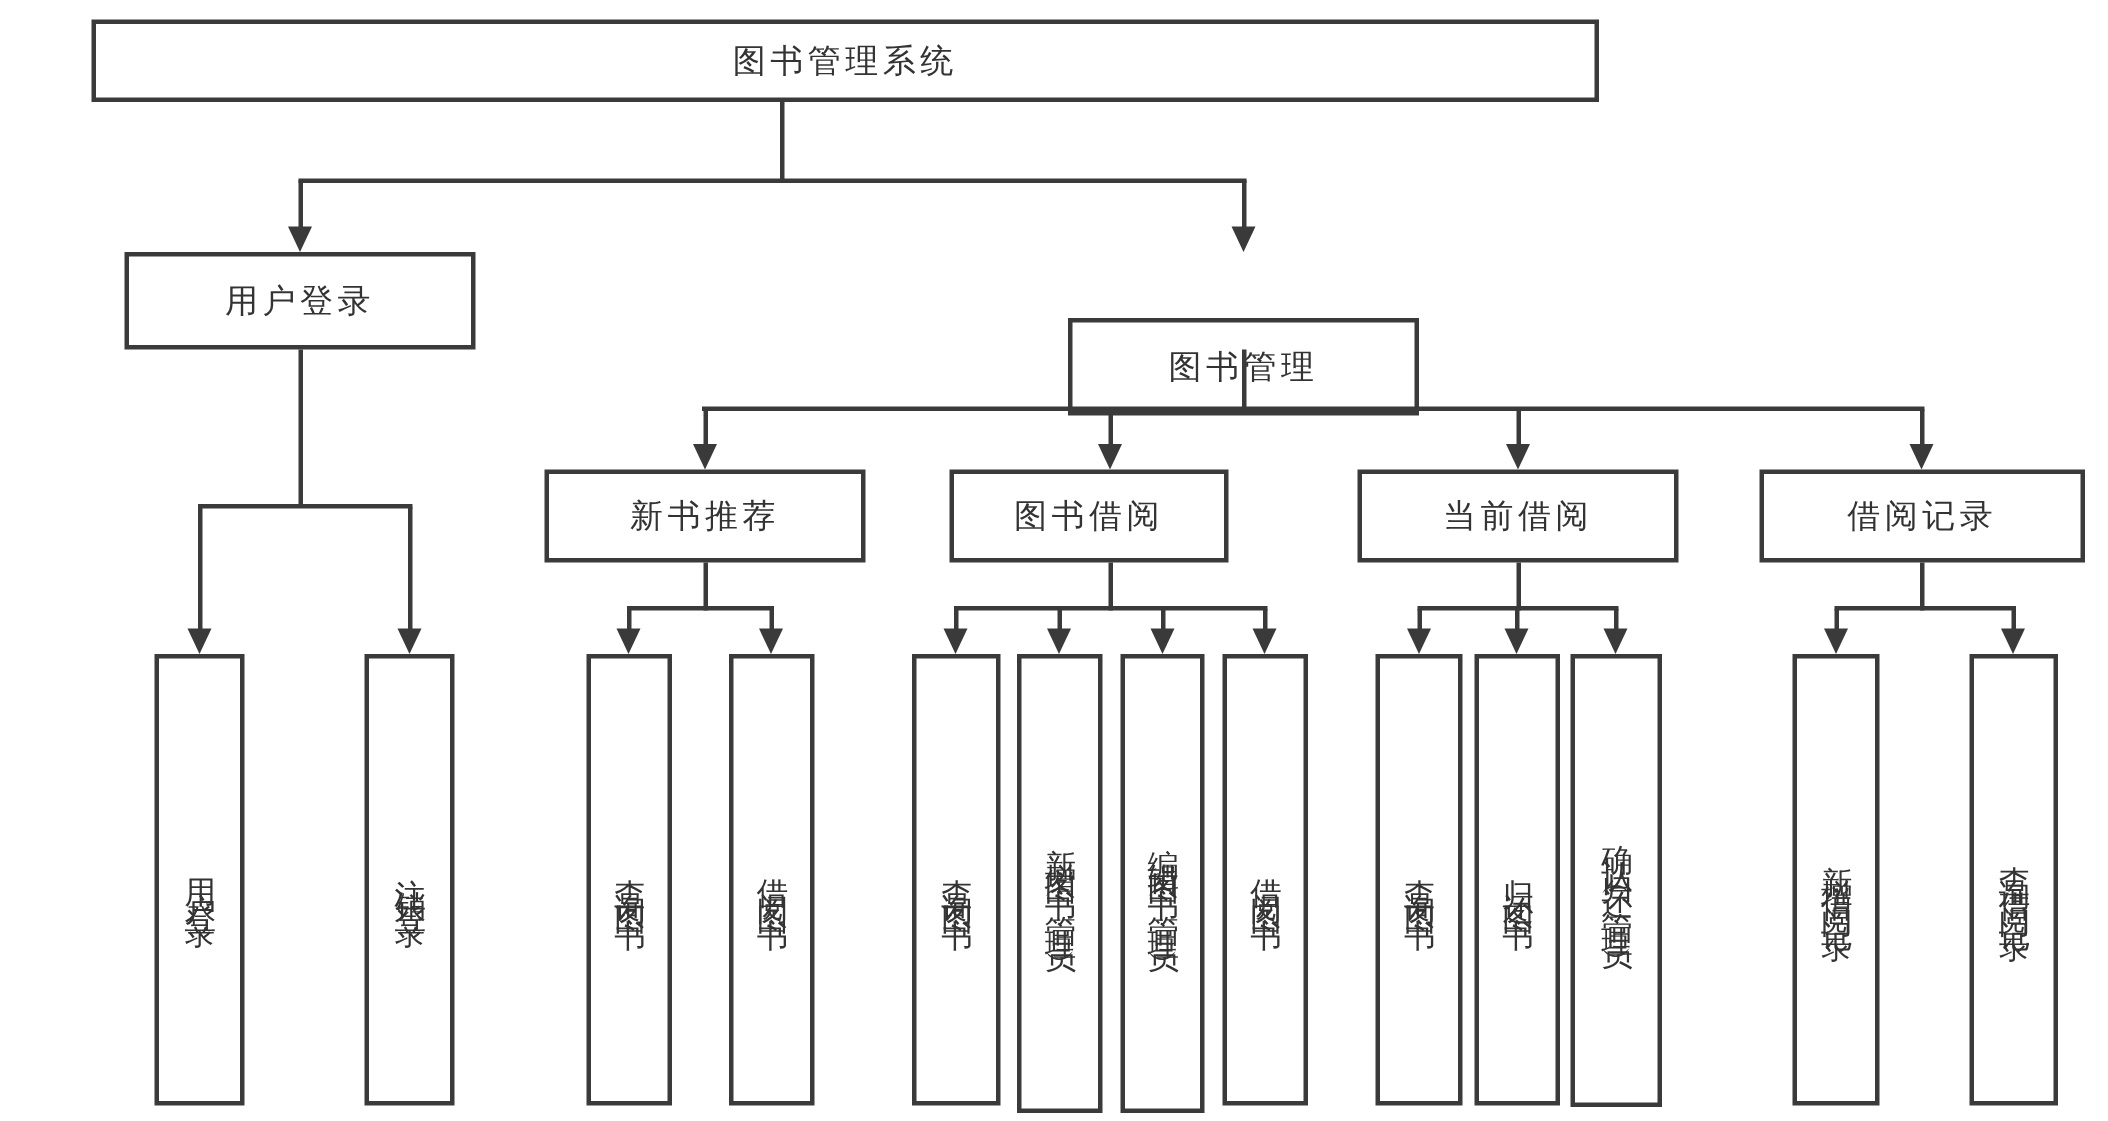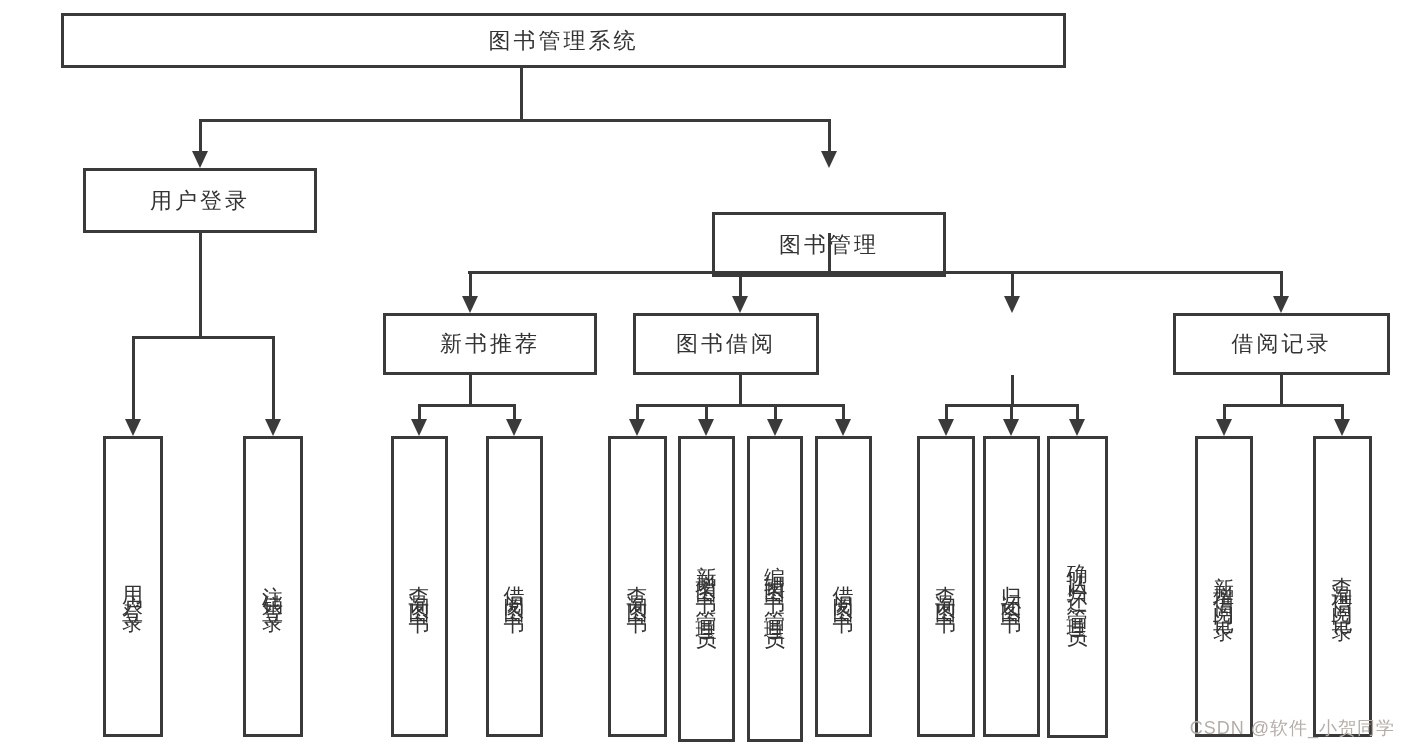--- a/index.html
+++ b/index.html
@@ -60,22 +60,23 @@
   <div class="arrow" style="left:125px;top:338px;height:98px;"></div>
   <div class="arrow" style="left:265px;top:338px;height:98px;"></div>
 
   <div class="vline" style="left:828px;top:233px;height:41px;"></div>
   <div class="hline" style="left:468px;top:271px;width:815px;"></div>
   <div class="arrow" style="left:462px;top:273px;height:40px;"></div>
   <div class="arrow" style="left:732px;top:273px;height:40px;"></div>
   <div class="arrow" style="left:1004px;top:273px;height:40px;"></div>
   <div class="arrow" style="left:1273px;top:273px;height:40px;"></div>
 
-  <div class="node" style="left:363px;top:313px;width:214px;height:62px;margin-left:20px;">新书推荐</div>
+  <div class="node" style="left:363px;top:313px;width:214px;height:62px;">新书推荐</div>
   <div class="node" style="left:633px;top:313px;width:186px;height:62px;">图书借阅</div>
+  <div class="node" style="left:905px;top:313px;width:214px;height:62px;">当前借阅</div>
   <div class="node" style="left:1173px;top:313px;width:217px;height:62px;">借阅记录</div>
 
   <div class="vline" style="left:469px;top:375px;height:32px;"></div>
   <div class="hline" style="left:418px;top:404px;width:98px;"></div>
   <div class="arrow" style="left:411px;top:406px;height:30px;"></div>
   <div class="arrow" style="left:506px;top:406px;height:30px;"></div>
 
   <div class="vline" style="left:739px;top:375px;height:32px;"></div>
   <div class="hline" style="left:636px;top:404px;width:209px;"></div>
   <div class="arrow" style="left:629px;top:406px;height:30px;"></div>
@@ -105,15 +106,14 @@
   <div class="node vnode" style="left:747px;top:436px;width:56px;height:306px;">编辑图书（管理员）</div>
   <div class="node vnode" style="left:815px;top:436px;width:57px;height:301px;">借阅图书</div>
 
   <div class="node vnode" style="left:917px;top:436px;width:58px;height:301px;">查询图书</div>
   <div class="node vnode" style="left:983px;top:436px;width:57px;height:301px;">归还图书</div>
   <div class="node vnode" style="left:1047px;top:436px;width:61px;height:302px;">确认归还（管理员）</div>
 
   <div class="node vnode" style="left:1195px;top:436px;width:58px;height:301px;">新增借阅记录</div>
   <div class="node vnode" style="left:1313px;top:436px;width:59px;height:301px;">查询借阅记录</div>
 
-  <div class="watermark">CSDN @软件_小贺同学</div>
 
 </div>
 
 </body></html>

